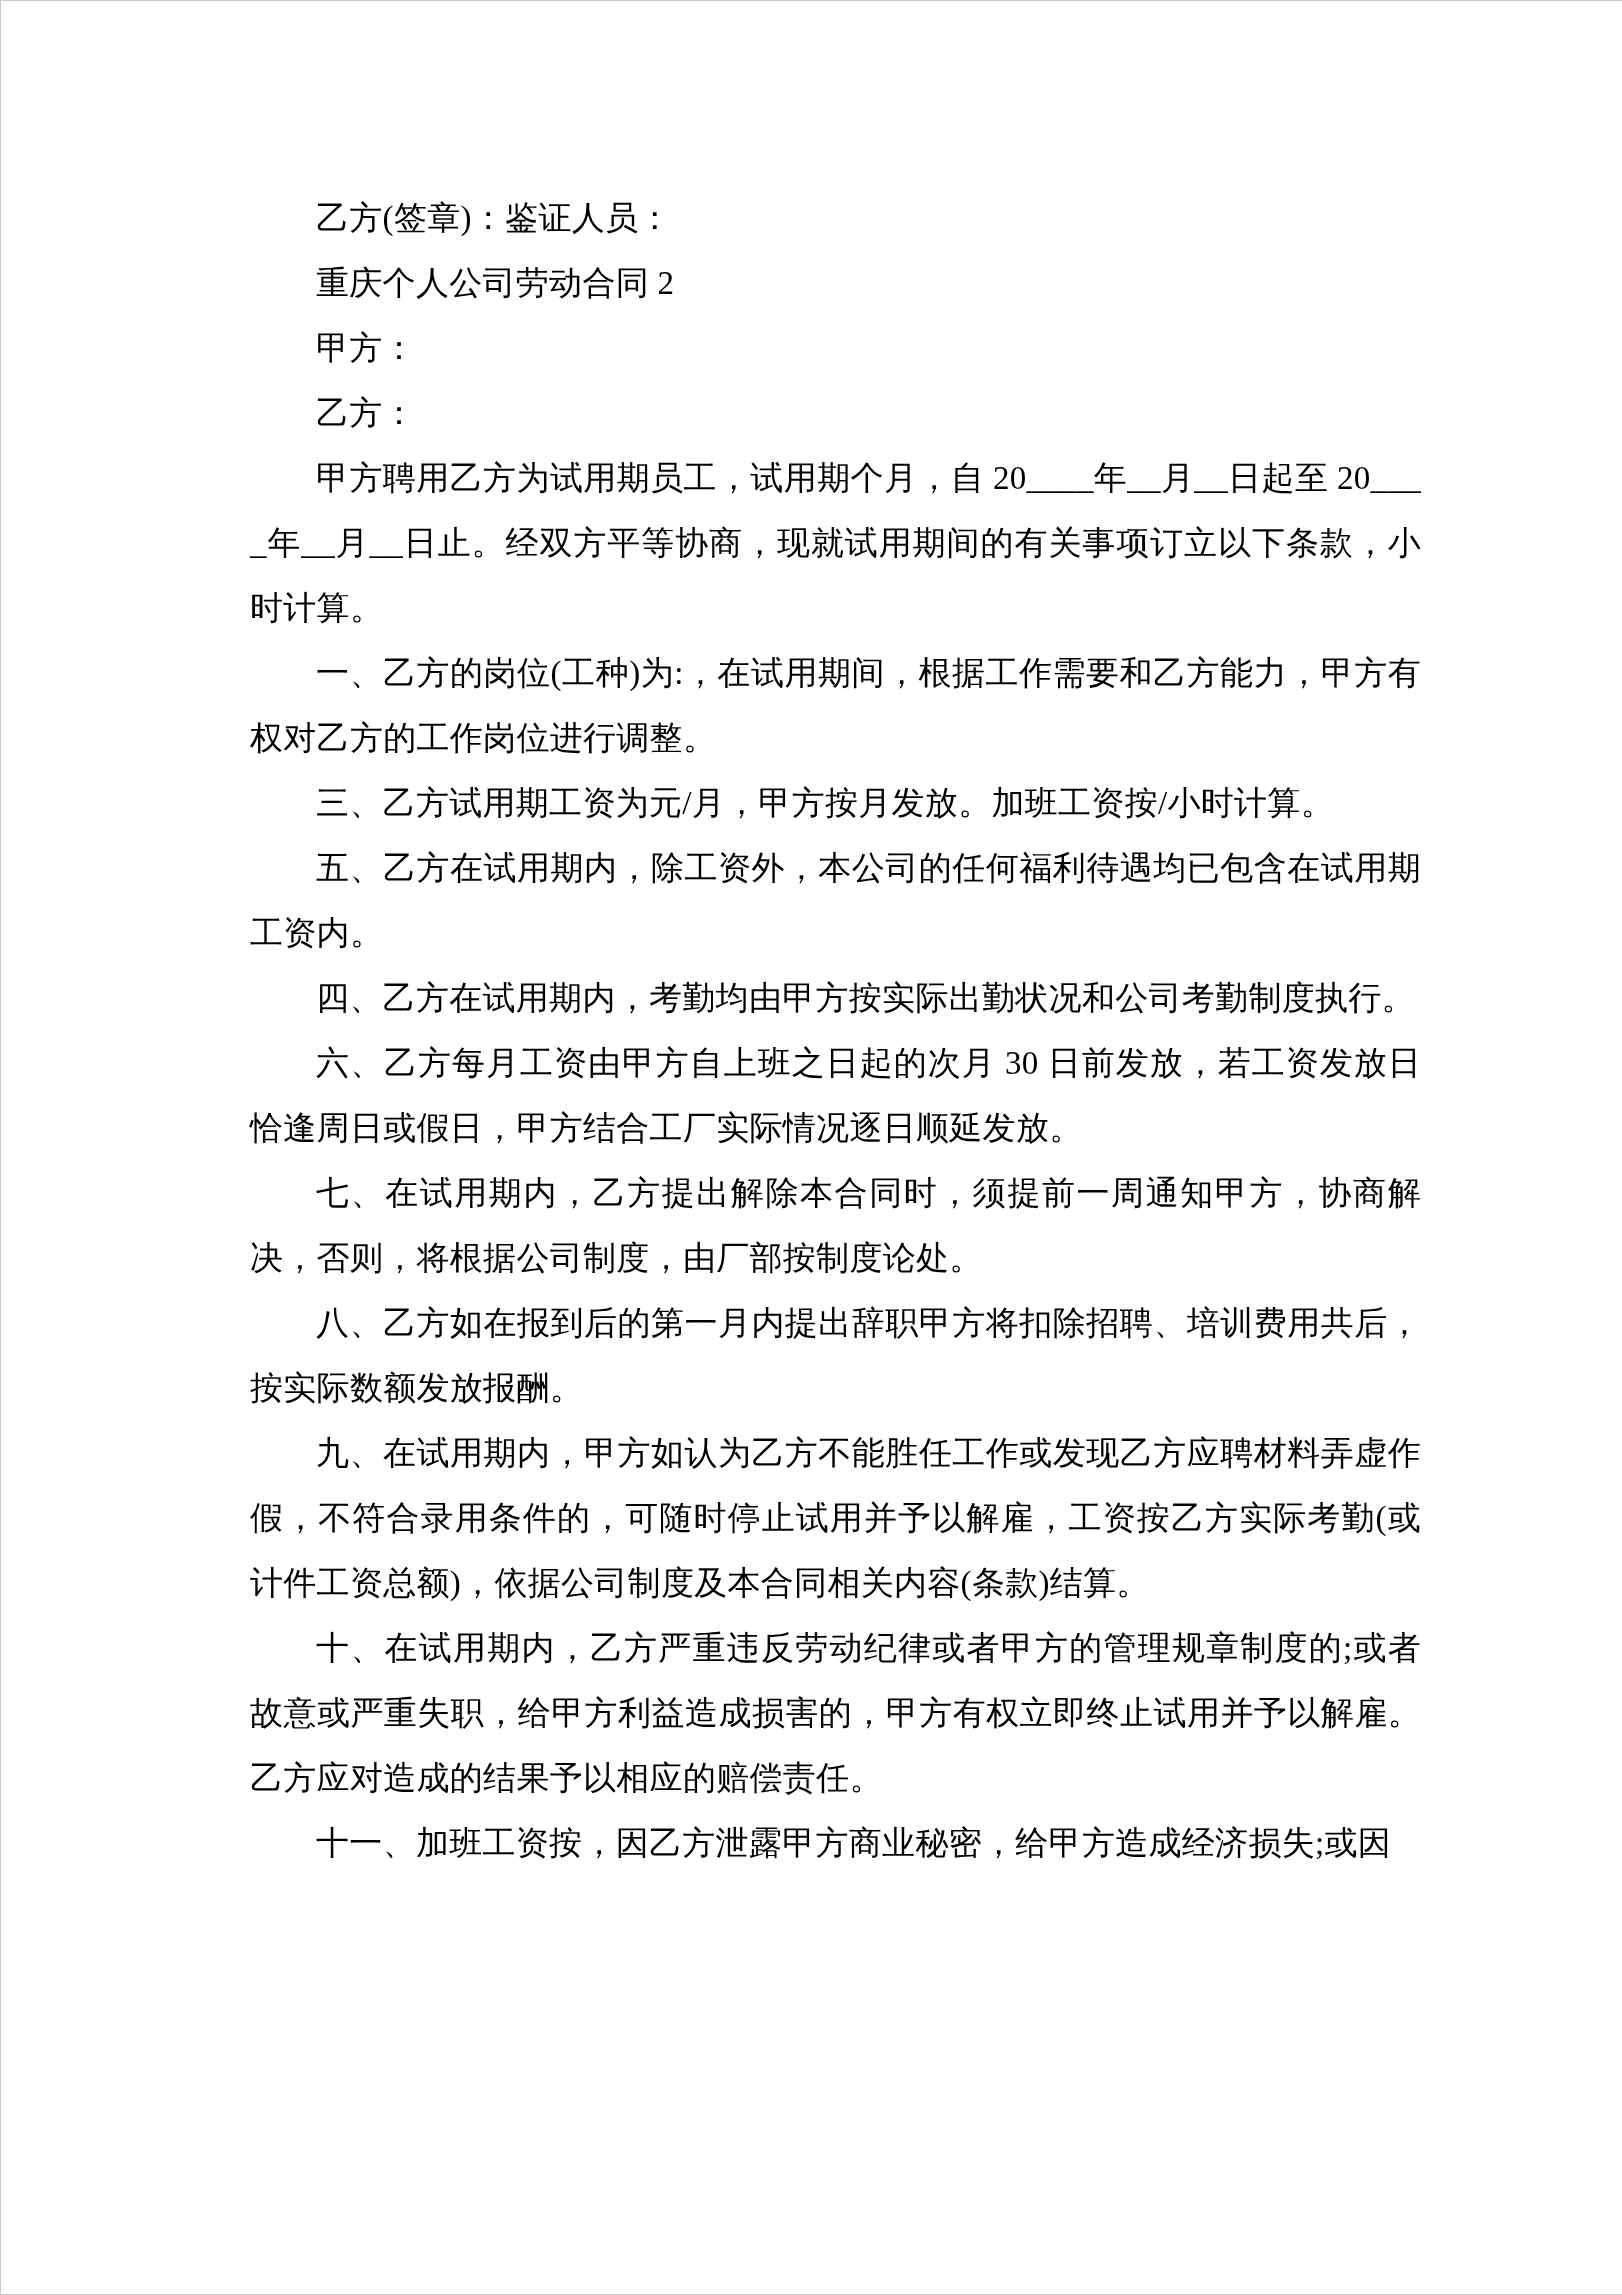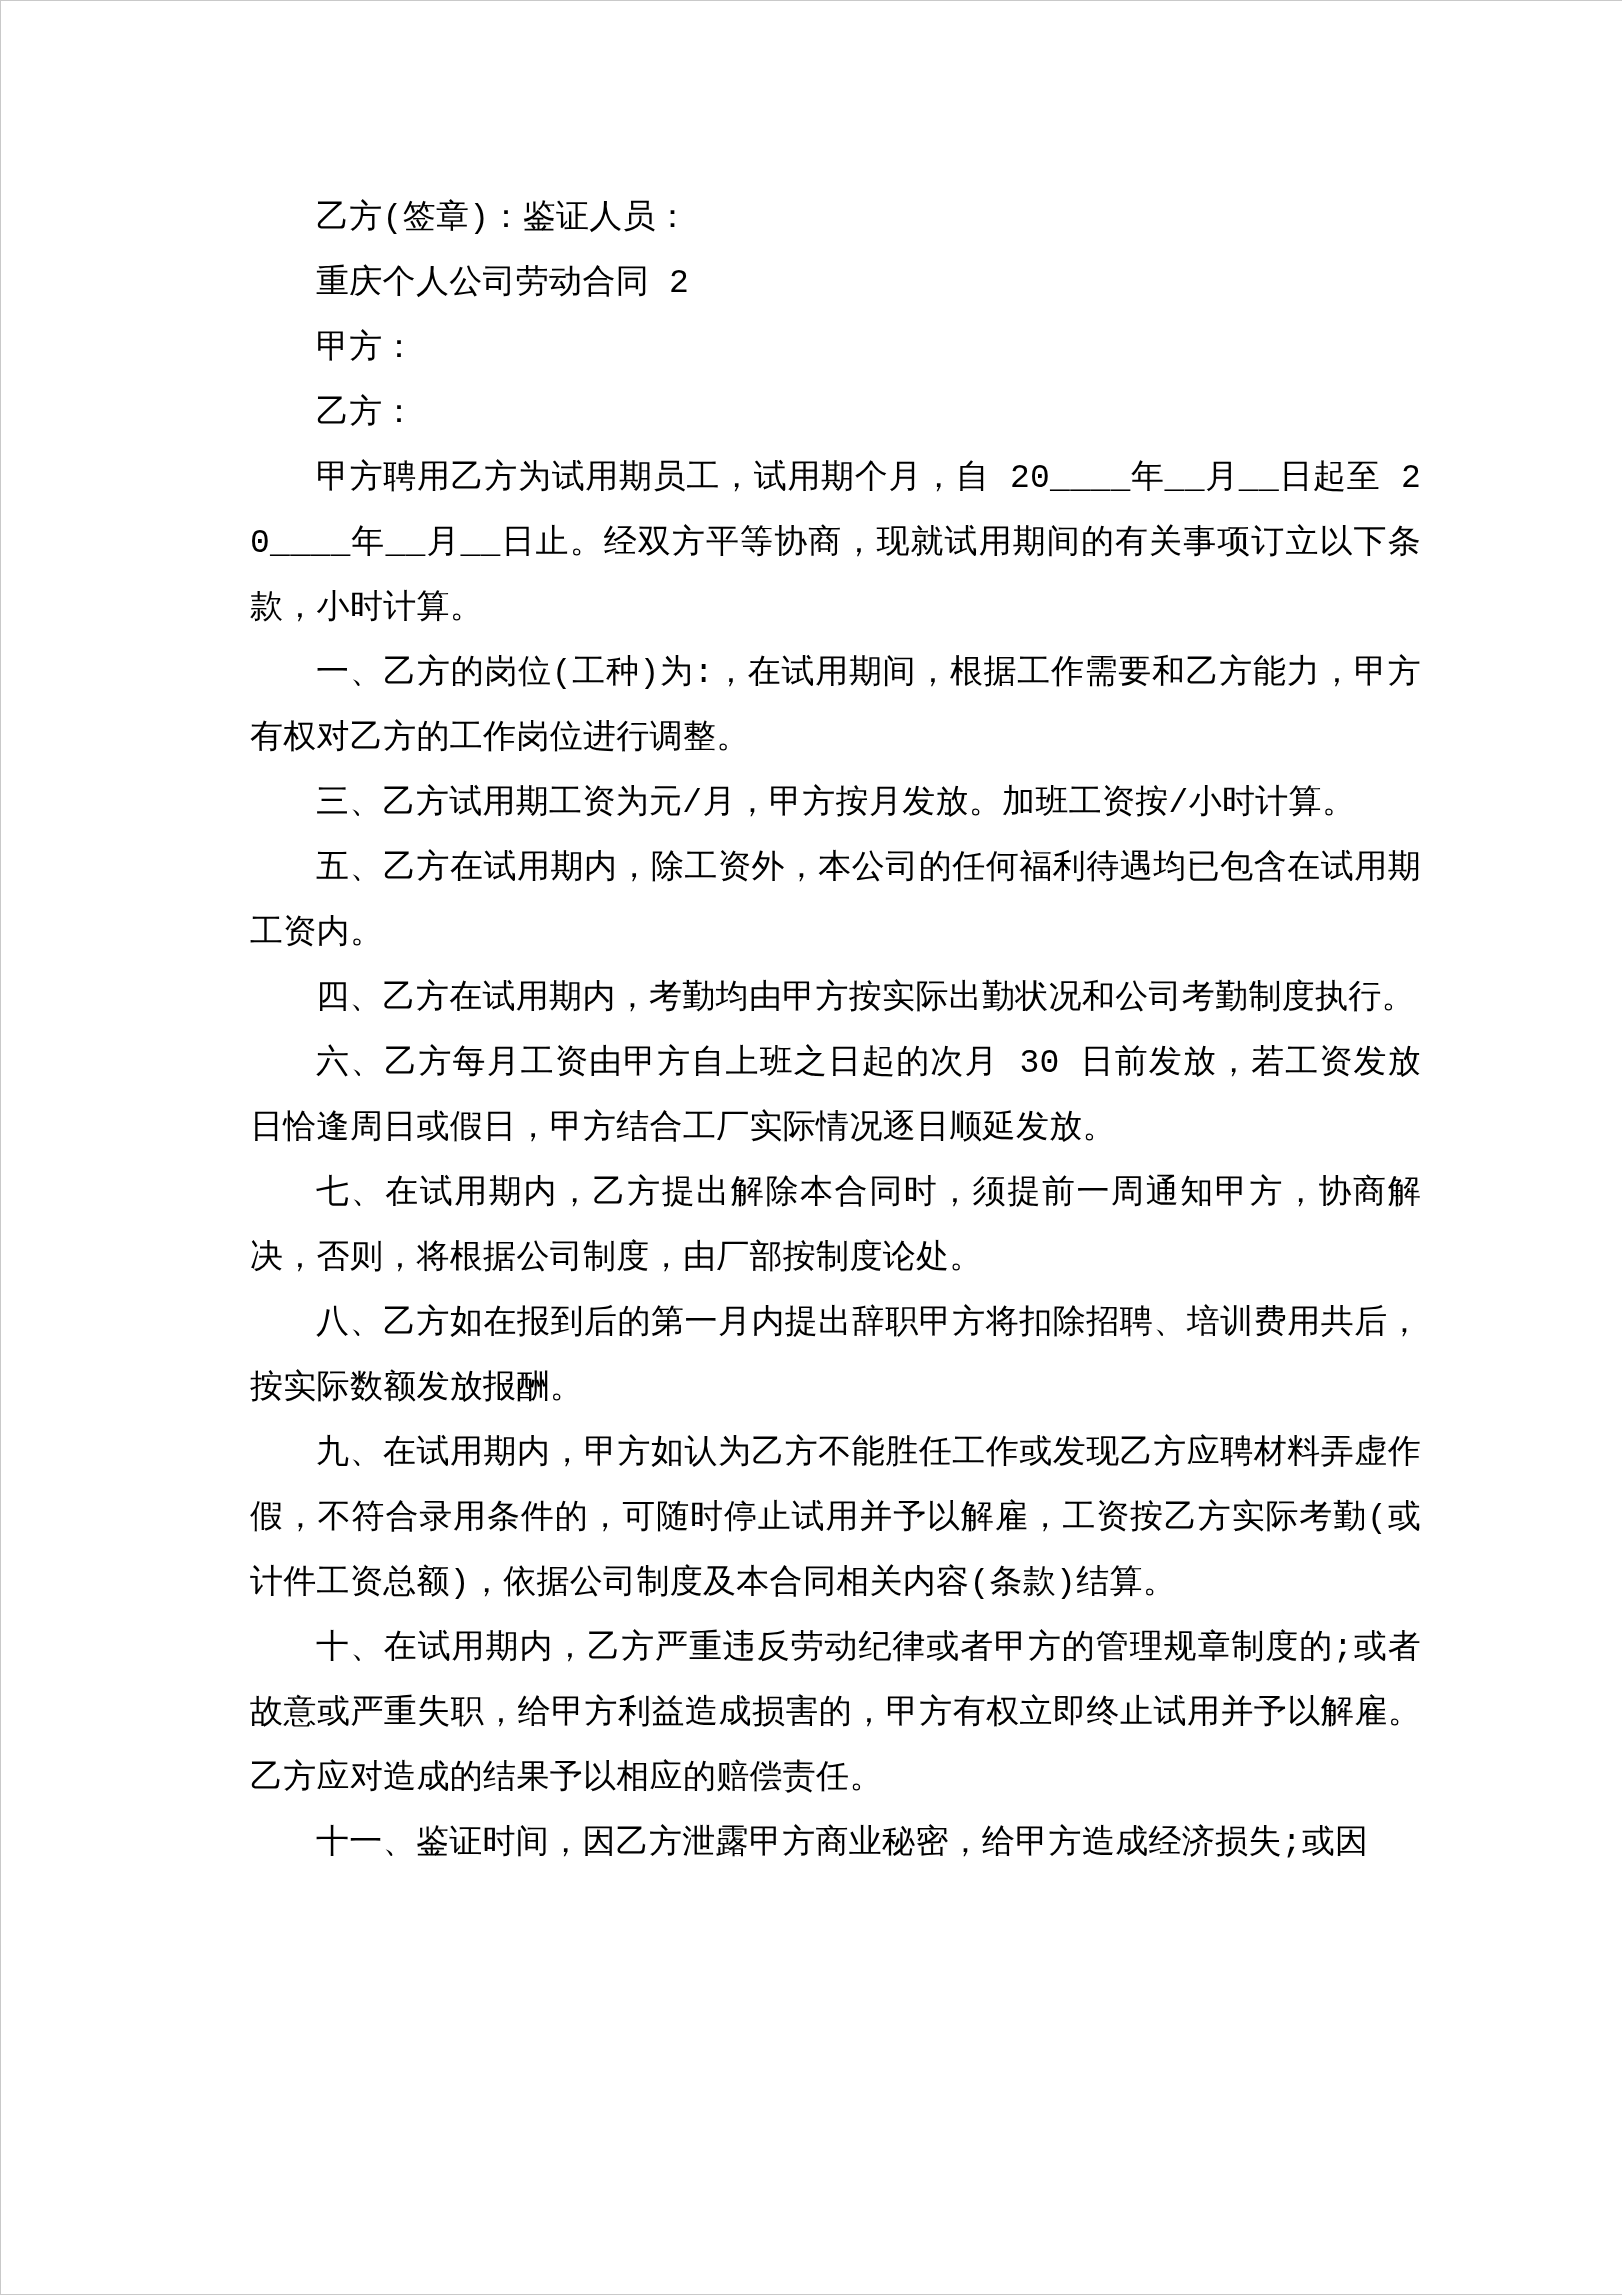--- a/index.html
+++ b/index.html
@@ -9,21 +9,21 @@
   }
   .page {
     position: relative;
     width: 1623px;
     height: 2295px;
     box-sizing: border-box;
     background: #ffffff;
     border: 1.3px solid #c9c9c9;
     padding: 185px 201px 8px 249px;
     overflow: hidden;
-    font-family: Liberation Mono, monospace;
+    font-family: Liberation Serif, serif;
     color: #000000;
   }
   .content {
     width: 100%;
   }
   .para {
     margin: 0;
     font-size: 33px;
     line-height: 65px;
     text-indent: 2em;
@@ -46,16 +46,16 @@
     <p class="para">甲方聘用乙方为试用期员工，试用期个月，自 20____年__月__日起至 20____年__月__日止。经双方平等协商，现就试用期间的有关事项订立以下条款，小时计算。</p>
     <p class="para">一、乙方的岗位(工种)为:，在试用期间，根据工作需要和乙方能力，甲方有权对乙方的工作岗位进行调整。</p>
     <p class="para">三、乙方试用期工资为元/月，甲方按月发放。加班工资按/小时计算。</p>
     <p class="para">五、乙方在试用期内，除工资外，本公司的任何福利待遇均已包含在试用期工资内。</p>
     <p class="para">四、乙方在试用期内，考勤均由甲方按实际出勤状况和公司考勤制度执行。</p>
     <p class="para">六、乙方每月工资由甲方自上班之日起的次月 30 日前发放，若工资发放日恰逢周日或假日，甲方结合工厂实际情况逐日顺延发放。</p>
     <p class="para">七、在试用期内，乙方提出解除本合同时，须提前一周通知甲方，协商解决，否则，将根据公司制度，由厂部按制度论处。</p>
     <p class="para">八、乙方如在报到后的第一月内提出辞职甲方将扣除招聘、培训费用共后，按实际数额发放报酬。</p>
     <p class="para">九、在试用期内，甲方如认为乙方不能胜任工作或发现乙方应聘材料弄虚作假，不符合录用条件的，可随时停止试用并予以解雇，工资按乙方实际考勤(或计件工资总额)，依据公司制度及本合同相关内容(条款)结算。</p>
     <p class="para">十、在试用期内，乙方严重违反劳动纪律或者甲方的管理规章制度的;或者故意或严重失职，给甲方利益造成损害的，甲方有权立即终止试用并予以解雇。乙方应对造成的结果予以相应的赔偿责任。</p>
-    <p class="para">十一、鉴证时间，因乙方泄露甲方商业秘密，给甲方造成经济损失;或因</p>
+    <p class="para">十一、加班工资按，因乙方泄露甲方商业秘密，给甲方造成经济损失;或因</p>
   </div>
 </div>
 
 
 </body></html>

